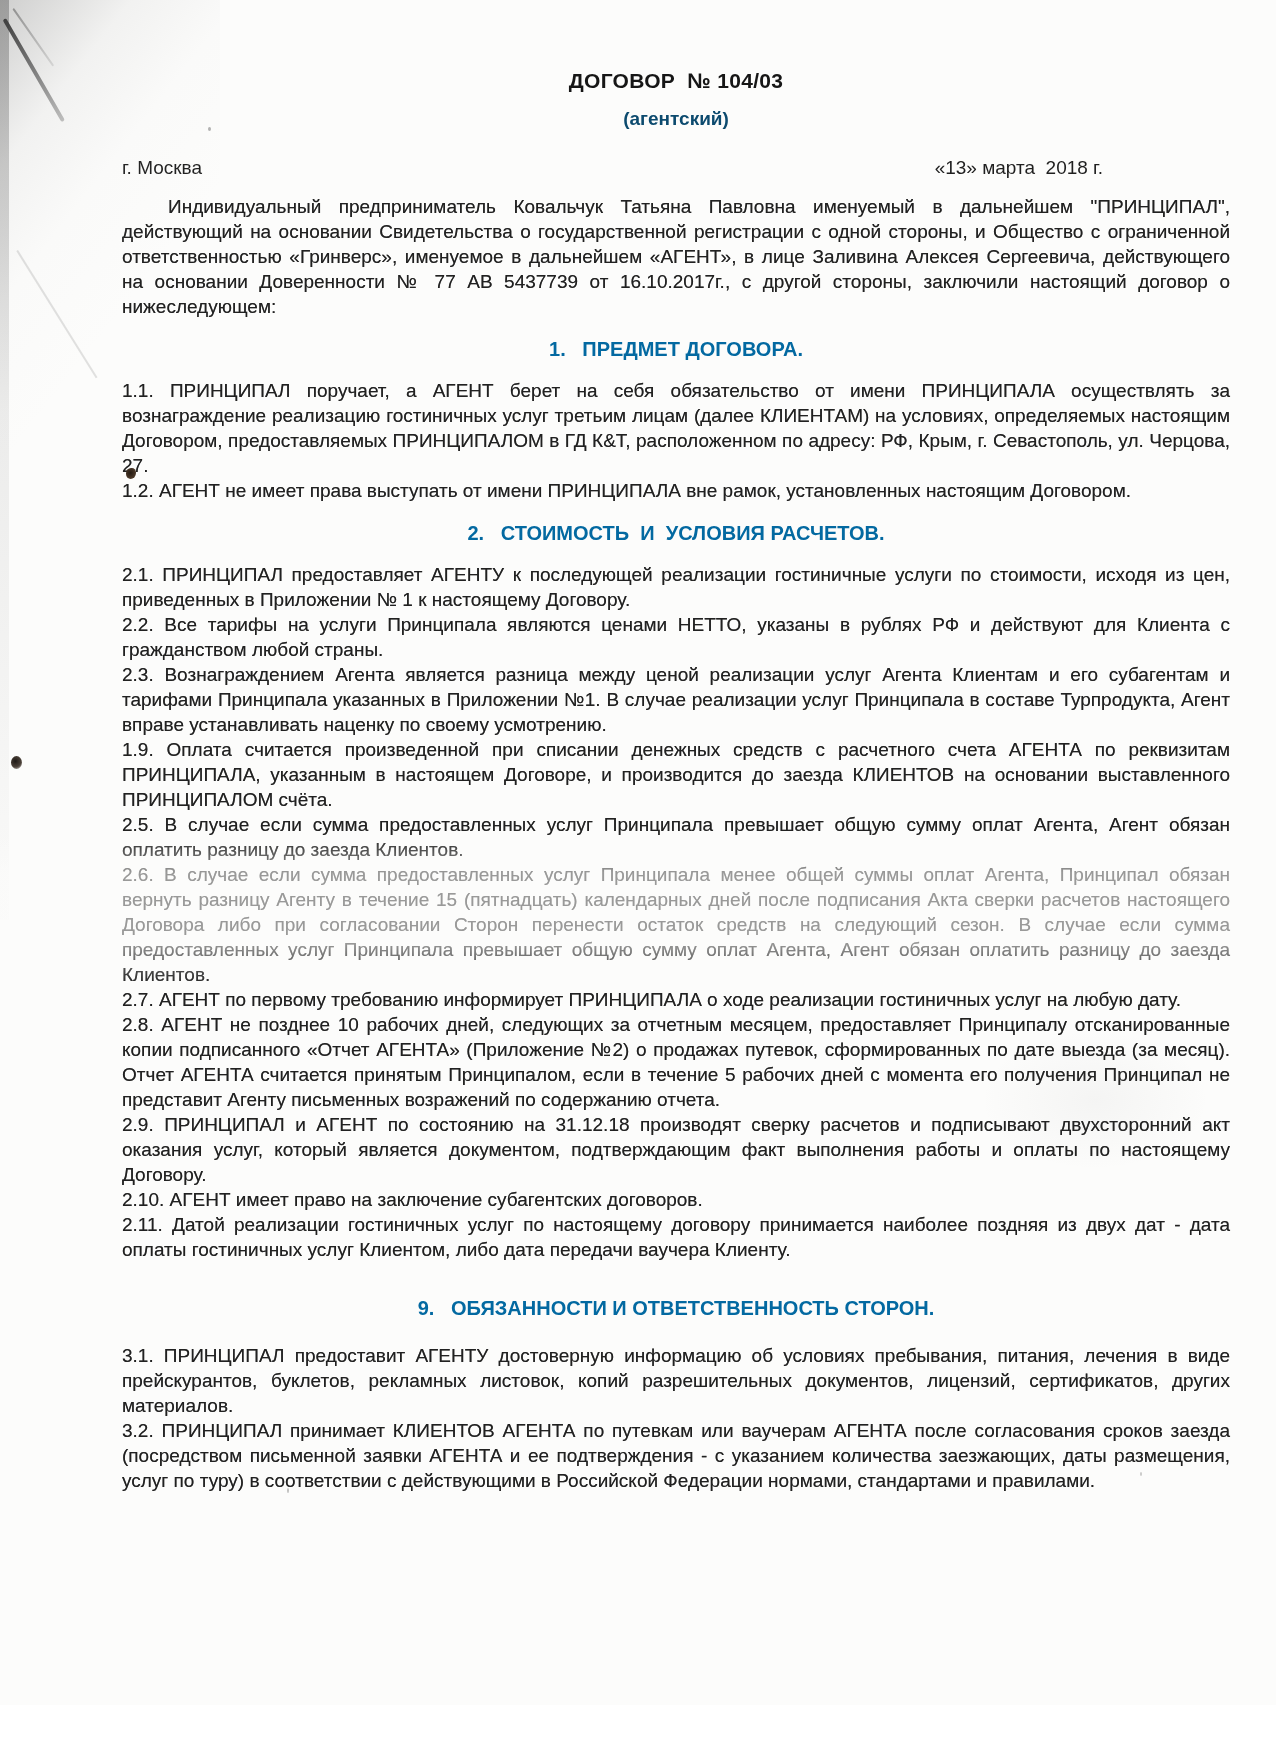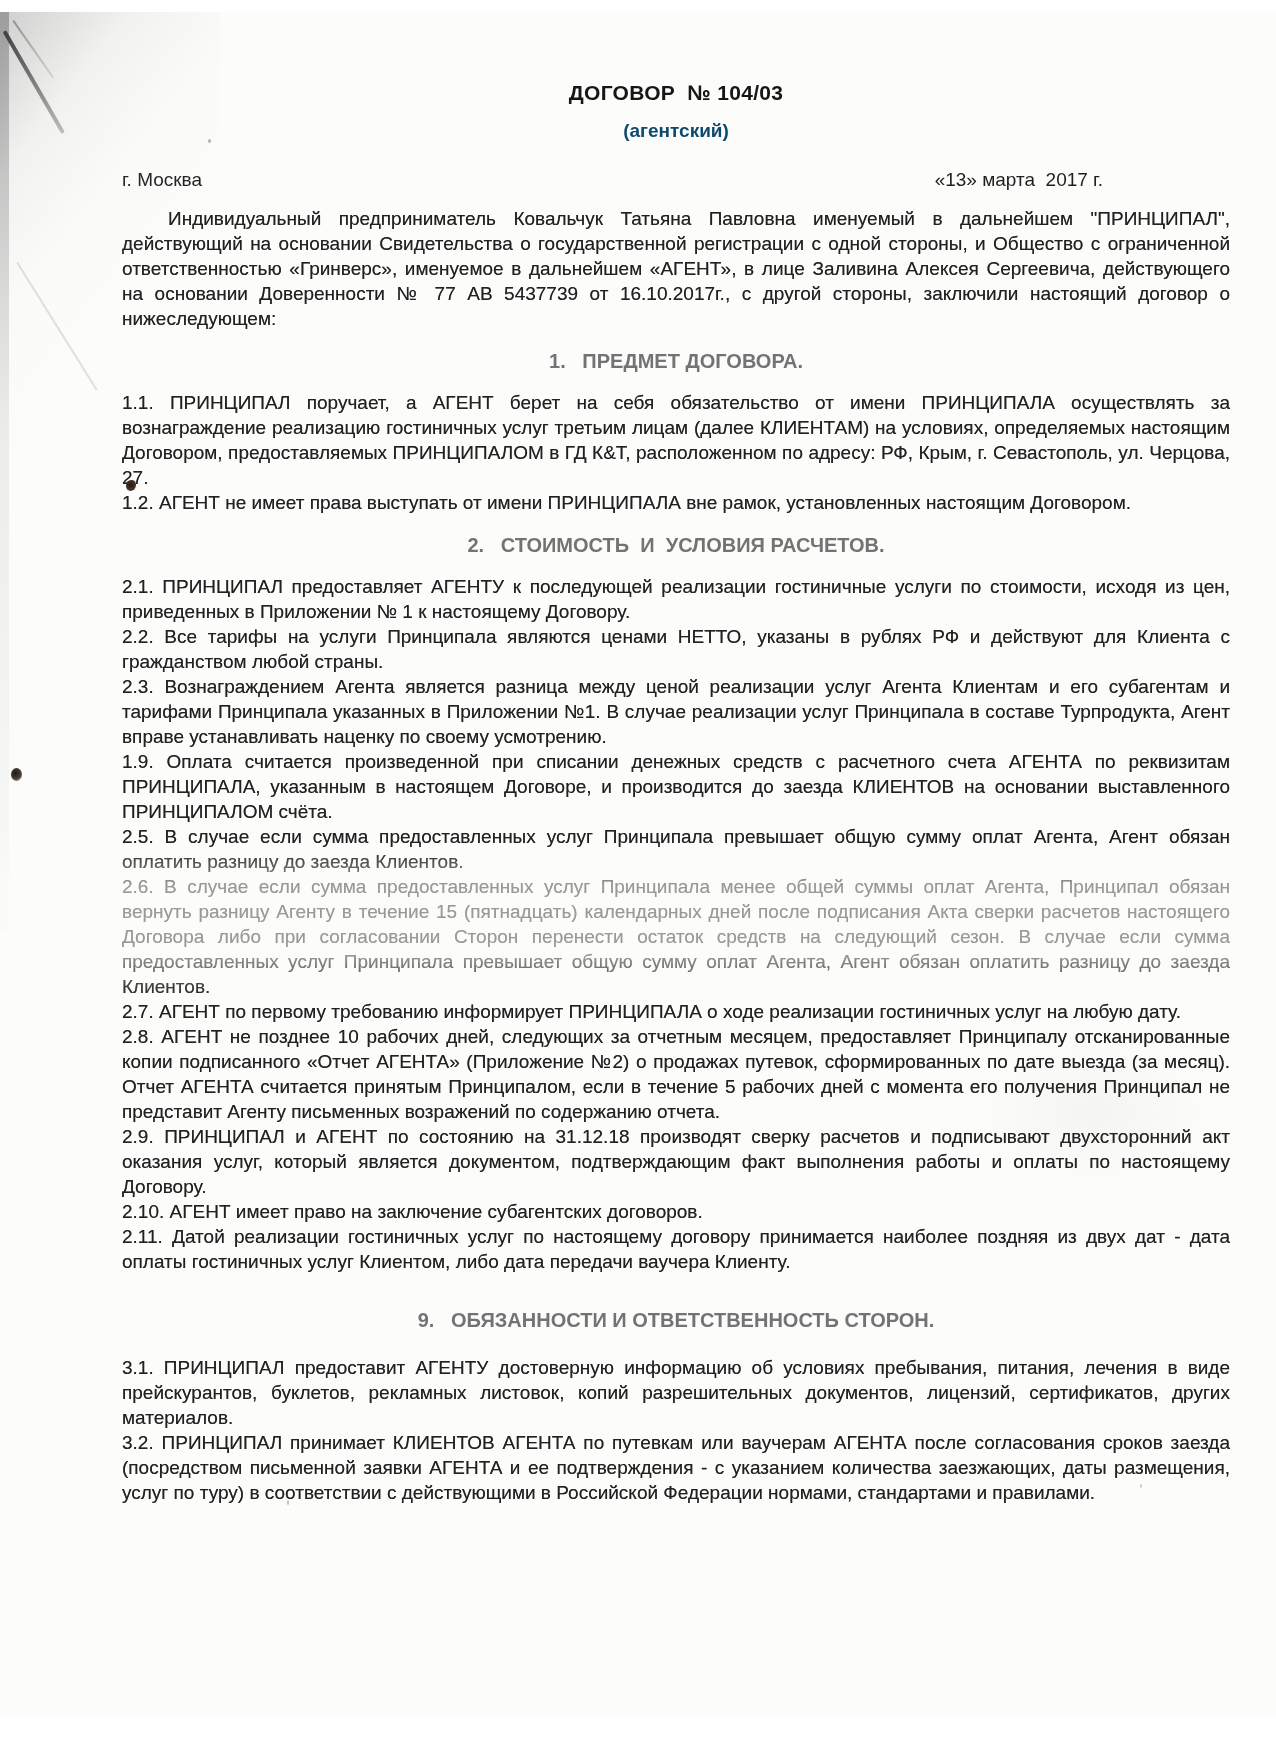--- a/index.html
+++ b/index.html
@@ -6,21 +6,20 @@
   * { margin: 0; padding: 0; box-sizing: border-box; }
   html, body { background: #ffffff; }
   .page {
     position: relative;
     width: 1276px;
     height: 1705px;
     background: #fcfcfb;
     overflow: hidden;
     font-family: "Liberation Sans", sans-serif;
     color: #1f1f1f;
-    margin-top: 12px;
   }
   .content {
     position: absolute;
     left: 122px;
     top: 68px;
     width: 1108px;
   }
   .doc-title {
     text-align: center;
     font-weight: bold;
@@ -55,21 +54,21 @@
     text-shadow: 0 0 0.5px rgba(20,20,20,0.55);
   }
   .preamble { margin-top: 14px; text-indent: 46px; }
   .section-heading {
     text-align: center;
     font-weight: bold;
     font-size: 20px;
     line-height: 25px;
     margin-top: 18px;
     margin-bottom: 16px;
-    color: #737373;
+    color: #0369a1;
     white-space: pre-wrap;
   }
   .section-heading.spaced { margin-top: 34px; margin-bottom: 22px; }
 
   
   .corner-shade {
     position: absolute; left: 0; top: 0; width: 220px; height: 480px;
     background: linear-gradient(128deg, rgba(90,90,90,0.28) 0%, rgba(150,150,150,0.10) 22%, rgba(200,200,200,0.04) 40%, rgba(255,255,255,0) 62%);
     pointer-events: none;
   }
@@ -127,21 +126,21 @@
 <body>
 
 <div class="page">
 
   <div class="content">
     <div class="doc-title">ДОГОВОР  № 104/03</div>
     <div class="doc-subtitle">(агентский)</div>
 
     <div class="meta-row">
       <span>г. Москва</span>
-      <span>«13» марта  2017 г.</span>
+      <span>«13» марта  2018 г.</span>
     </div>
 
     <p class="preamble">Индивидуальный предприниматель Ковальчук Татьяна Павловна именуемый в дальнейшем "ПРИНЦИПАЛ", действующий на основании Свидетельства о государственной регистрации с одной стороны, и Общество с ограниченной ответственностью «Гринверс», именуемое в дальнейшем «АГЕНТ», в лице Заливина Алексея Сергеевича, действующего на основании Доверенности № 77 АВ 5437739 от 16.10.2017г., с другой стороны,  заключили настоящий договор о нижеследующем:</p>
 
     <div class="section-heading">1.   ПРЕДМЕТ ДОГОВОРА.</div>
     <p class="clause">1.1. ПРИНЦИПАЛ поручает, а АГЕНТ берет на себя обязательство от имени ПРИНЦИПАЛА осуществлять за вознаграждение реализацию гостиничных услуг третьим лицам (далее КЛИЕНТАМ) на условиях, определяемых настоящим Договором, предоставляемых ПРИНЦИПАЛОМ в ГД К&amp;Т, расположенном по адресу: РФ, Крым, г. Севастополь, ул. Черцова, 27.</p>
     <p class="clause">1.2. АГЕНТ не имеет права выступать от имени ПРИНЦИПАЛА вне рамок, установленных настоящим Договором.</p>
 
     <div class="section-heading">2.   СТОИМОСТЬ  И  УСЛОВИЯ РАСЧЕТОВ.</div>
     <p class="clause">2.1. ПРИНЦИПАЛ предоставляет АГЕНТУ к последующей реализации гостиничные услуги по стоимости, исходя из цен, приведенных в Приложении № 1 к настоящему Договору.</p>

